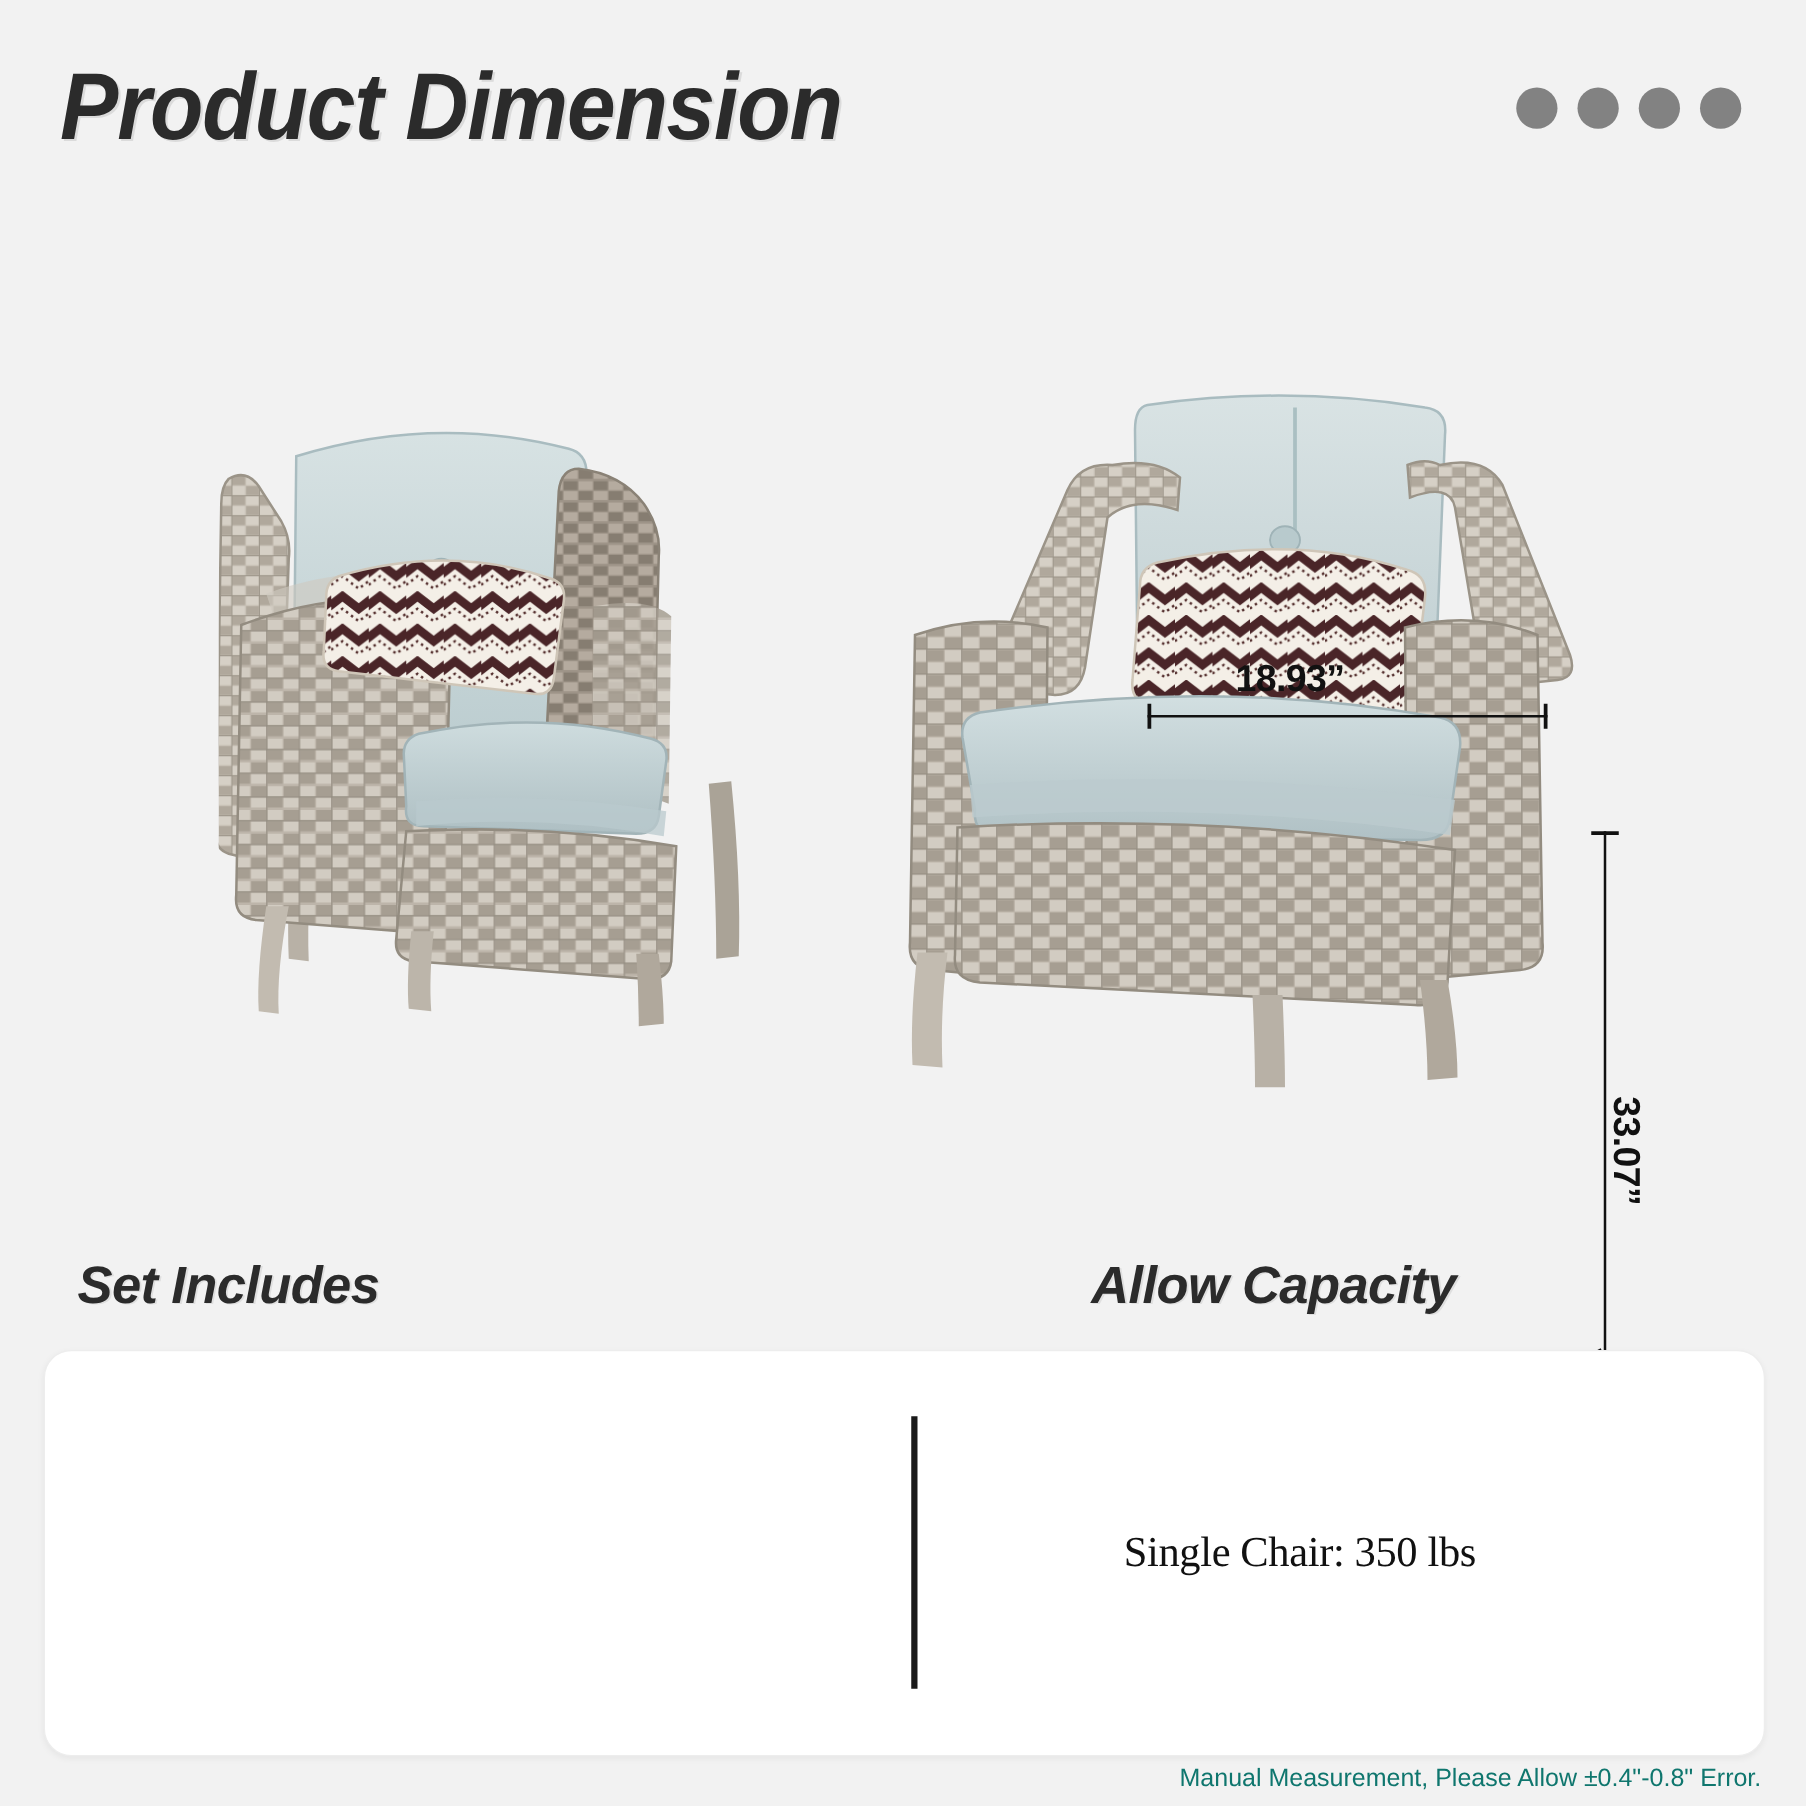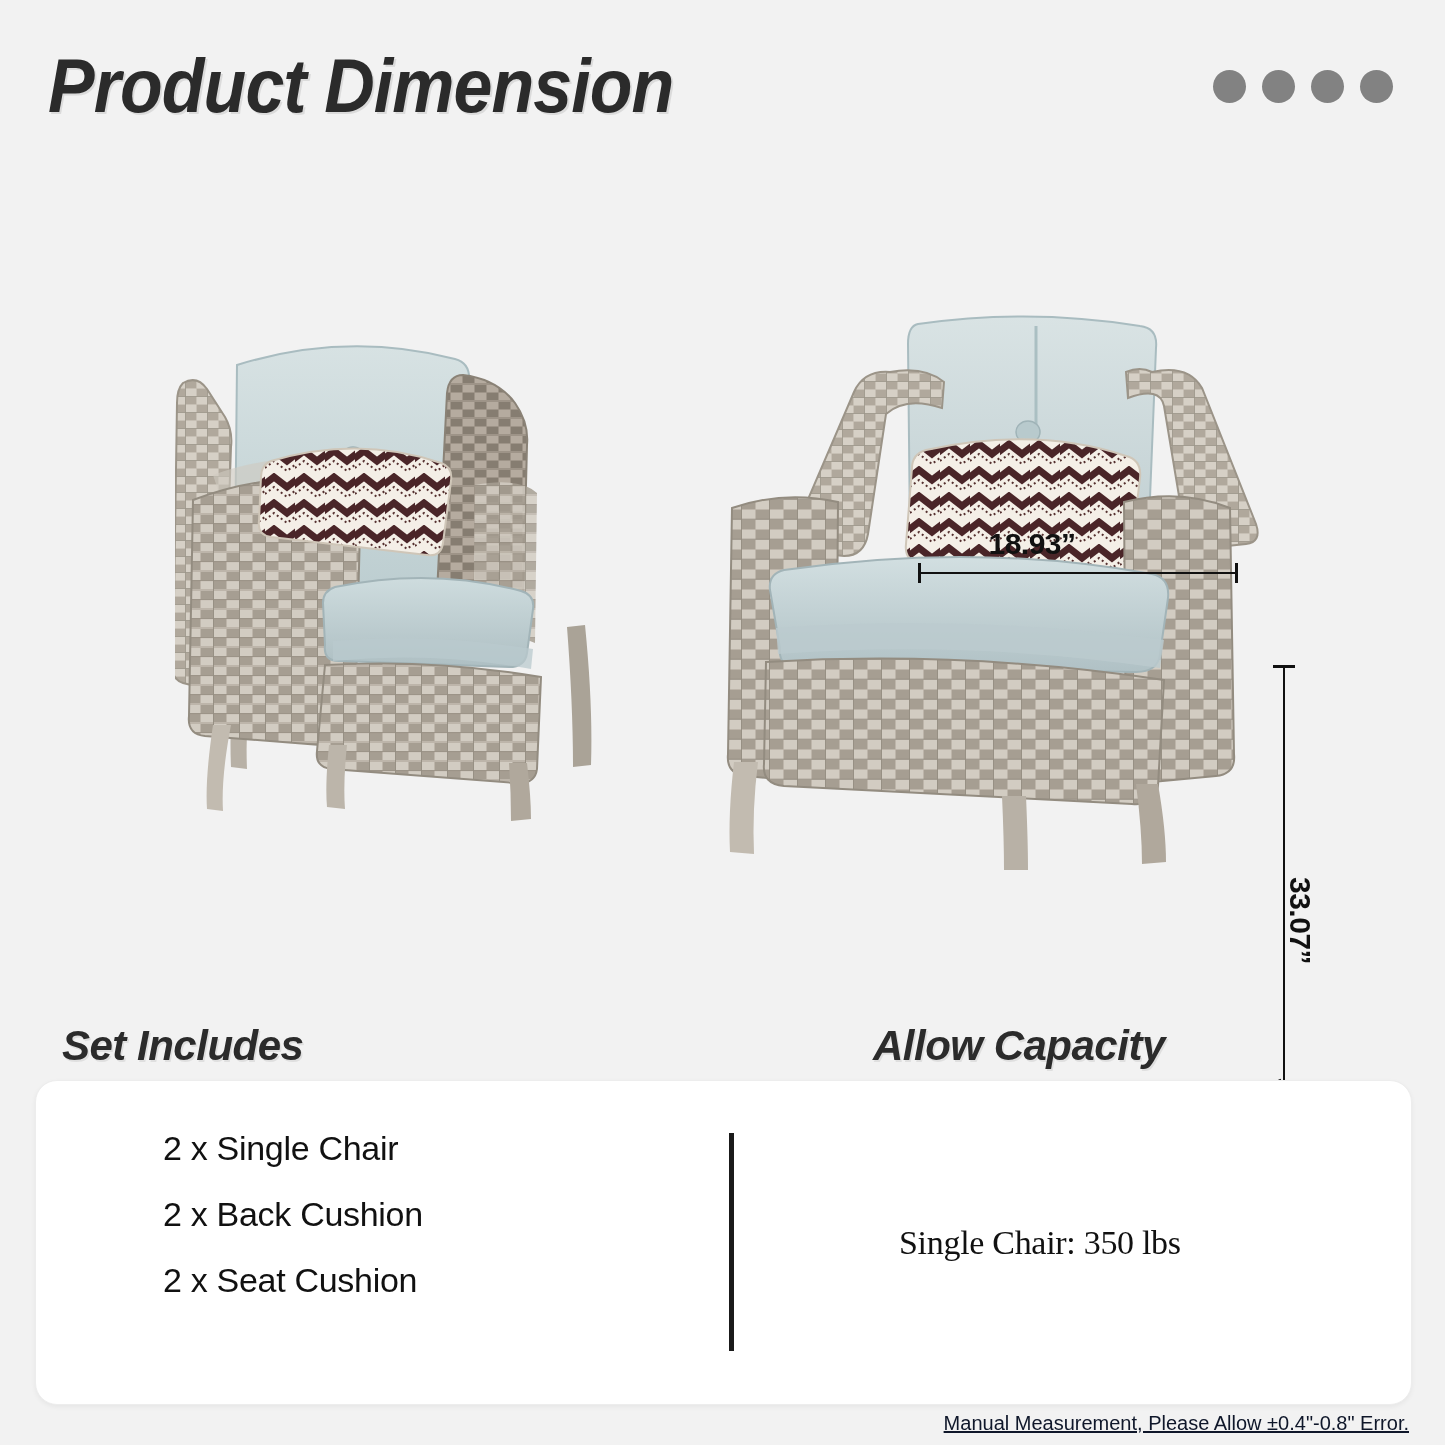--- a/index.html
+++ b/index.html
@@ -73,21 +73,20 @@
     transform-origin:left center;
   }
 
   
   .section-heading {
     position:absolute;
     font-size:42px; font-weight:bold; font-style:italic;
     color:#2b2b2b; letter-spacing:-0.5px;
     text-shadow:1.5px 1.5px 0 rgba(210,210,210,.6);
     white-space:nowrap;
-    margin-top:18px;
   }
   #heading-set-includes    { left:62px;  top:1004px; }
   #heading-weight-capacity { left:873px; top:1004px; }
 
   
   #info-card {
     position:absolute; left:35px; top:1080px;
     width:1377px; height:325px;
     background:#fff; border-radius:22px;
     border:1px solid #ededed;
@@ -104,21 +103,21 @@
     width:5px; height:218px; background:#1a1a1a;
   }
   #weight-capacity-value {
     position:absolute; left:863px; top:50%;
     transform:translateY(-50%);
     font-size:34px; color:#111; letter-spacing:-0.3px; white-space:nowrap;font-family:Liberation Serif, serif;
   }
 
   #footer-note {
     position:absolute; right:36px; top:1412px;
-    font-size:20px; color:#0f172a; white-space:nowrap;text-decoration:underline;
+    font-size:20px; color:#0f766e; white-space:nowrap;
   }
 </style>
 </head>
 <body>
 
 <div id="page-title">Product Dimension</div>
 
 <div id="dots">
   <span class="dot"></span>
   <span class="dot"></span>
@@ -262,24 +261,19 @@
   <div id="dim-height-label" class="dim-label">33.07”</div>
 
   <div id="dim-depth-line"></div>
   <div id="dim-depth-label" class="dim-label">32.68”</div>
 </div>
 
 <div id="heading-set-includes" class="section-heading">Set Includes</div>
 <div id="heading-weight-capacity" class="section-heading">Allow Capacity</div>
 
 <div id="info-card">
-  <div id="set-includes-list">
-    <div class="list-item">2 x Single Chair</div>
-    <div class="list-item">2 x Back Cushion</div>
-    <div class="list-item">2 x Seat Cushion</div>
-  </div>
 
   <div id="card-divider"></div>
 
   <div id="weight-capacity-value">Single Chair: 350 lbs</div>
 </div>
 
 <div id="footer-note">Manual Measurement, Please Allow ±0.4"-0.8" Error.</div>
 
 </body></html>

